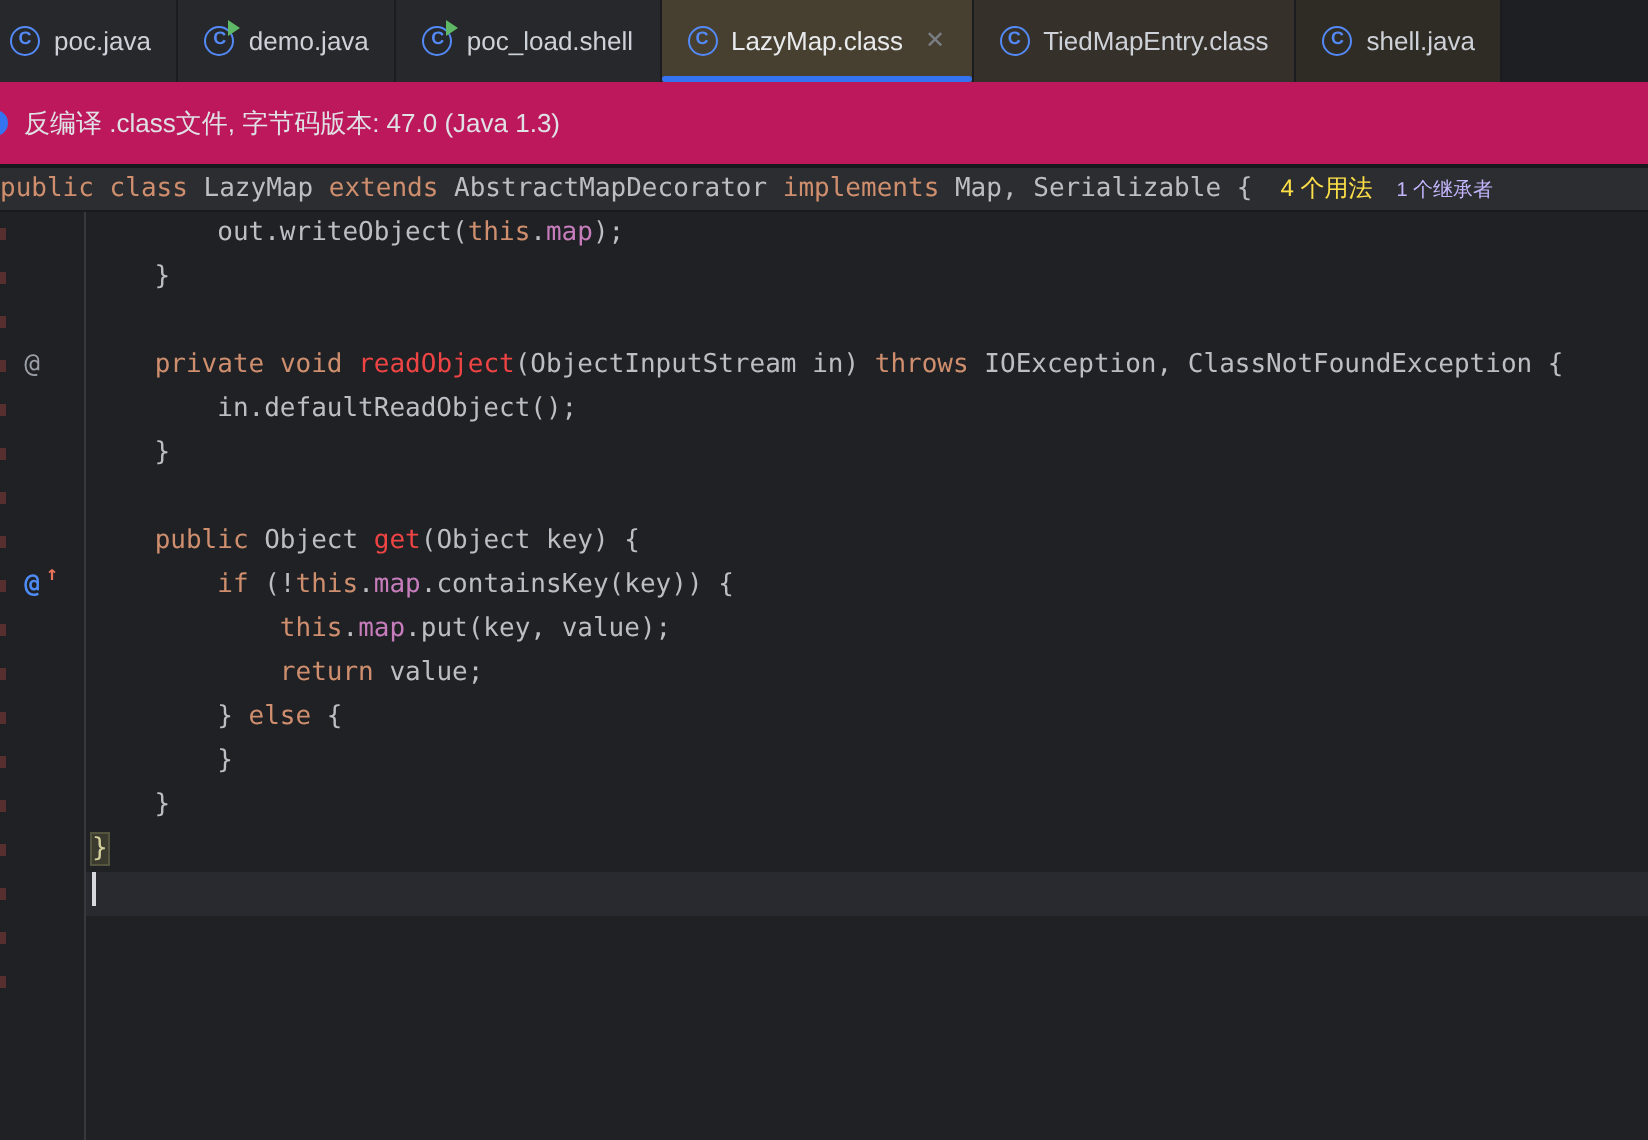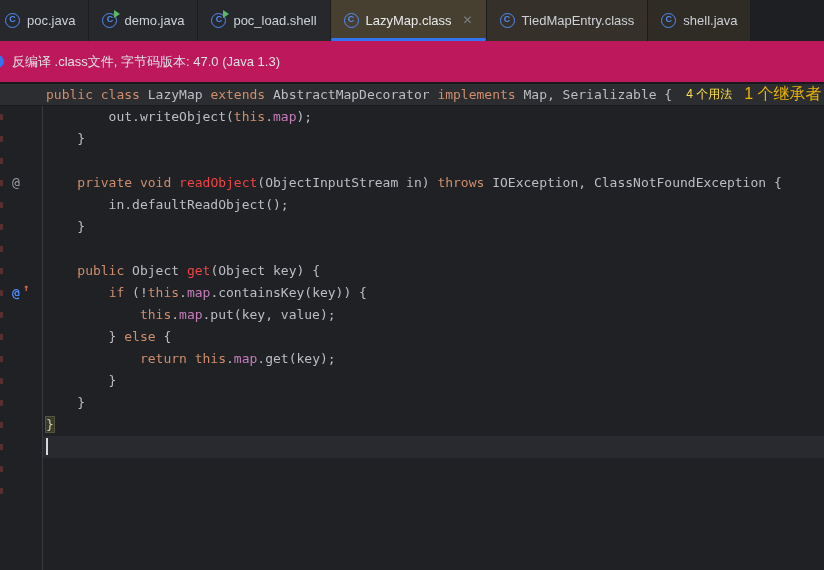--- a/index.html
+++ b/index.html
@@ -27,23 +27,23 @@
 
   
   .banner { height:43px; flex:0 0 43px; background:#be185d; border-bottom:2px solid #17191d;
             display:flex; align-items:center; color:#dfe1e5; font-size:13px; overflow:hidden; }
   .info-dot { width:13px; height:13px; border-radius:50%; background:#3574F0; margin-left:-9px; flex:0 0 13px; }
   .banner-text { margin-left:8px; }
 
   
   .sticky { height:22px; flex:0 0 22px; background:#2b2d30; border-bottom:1px solid #1a1b1e;
             display:flex; align-items:center; font-family:"DejaVu Sans Mono",monospace; font-size:13px;
-            color:#BCBEC4; white-space:pre; padding-left:46px; overflow:hidden; }
+            color:#BCBEC4; white-space:pre; overflow:hidden; }
   .usages { color:#fde047; font-size:12px; font-family:Liberation Sans, sans-serif; margin-left:14px; }
-  .inheritors { color:#eab308; font-size:16px; font-family:"Liberation Sans","DejaVu Sans",sans-serif; margin-left:12px; }
+  .inheritors { color:#c4b5fd; font-size:10px; font-family:"Liberation Sans","DejaVu Sans",sans-serif; margin-left:12px; }
 
   
   .editor { flex:1 1 auto; display:flex; position:relative; background:#1f2125; overflow:hidden; }
   .gutter { width:43px; flex:0 0 43px; border-right:1px solid #36393e; position:relative; background:#1f2125; }
   .g-icon { position:absolute; left:7px; width:18px; height:18px; text-align:center;
             font-family:"DejaVu Sans Mono",monospace; font-size:13px; line-height:18px; color:#9a9ea6; cursor:pointer; }
   .g-icon.blue { color:#4E8BF5; font-weight:bold; }
   .g-icon .up { position:absolute; right:-4px; top:-5px; color:#E8735C; font-size:10px; font-weight:bold; }
   .code { flex:1 1 auto; font-family:"DejaVu Sans Mono",monospace; font-size:13px; color:#BCBEC4; position:relative; }
   .line { height:22px; line-height:22px; white-space:pre; padding-left:3px; }
@@ -109,22 +109,22 @@
         <div class="line"><span class="txt">        out.writeObject(</span><span class="kw">this</span><span class="txt">.</span><span class="fld">map</span><span class="txt">);</span></div>
         <div class="line"><span class="txt">    }</span></div>
         <div class="line"></div>
         <div class="line"><span class="txt">    </span><span class="kw">private</span><span class="txt"> </span><span class="kw">void</span><span class="txt"> </span><span class="fn">readObject</span><span class="txt">(ObjectInputStream in) </span><span class="kw">throws</span><span class="txt"> IOException, ClassNotFoundException {</span></div>
         <div class="line"><span class="txt">        in.defaultReadObject();</span></div>
         <div class="line"><span class="txt">    }</span></div>
         <div class="line"></div>
         <div class="line"><span class="txt">    </span><span class="kw">public</span><span class="txt"> Object </span><span class="fn">get</span><span class="txt">(Object key) {</span></div>
         <div class="line"><span class="txt">        </span><span class="kw">if</span><span class="txt"> (!</span><span class="kw">this</span><span class="txt">.</span><span class="fld">map</span><span class="txt">.containsKey(key)) {</span></div>
         <div class="line"><span class="txt">            </span><span class="kw">this</span><span class="txt">.</span><span class="fld">map</span><span class="txt">.put(key, value);</span></div>
+        <div class="line"><span class="txt">            </span><span class="kw">return</span><span class="txt"> value;</span></div>
         <div class="line"><span class="txt">        } </span><span class="kw">else</span><span class="txt"> {</span></div>
-        <div class="line"><span class="txt">            </span><span class="kw">return</span><span class="txt"> </span><span class="kw">this</span><span class="txt">.</span><span class="fld">map</span><span class="txt">.get(key);</span></div>
         <div class="line"><span class="txt">        }</span></div>
         <div class="line"><span class="txt">    }</span></div>
         <div class="line"><span class="hl">}</span></div>
         <div class="line caret-row"><span class="caret"></span></div>
       </div>
   <div class="tick" style="top: 8px;"></div>
       <div class="tick" style="top: 30px;"></div>
       <div class="tick" style="top: 52px;"></div>
       <div class="tick" style="top: 74px;"></div>
       <div class="tick" style="top: 96px;"></div>

